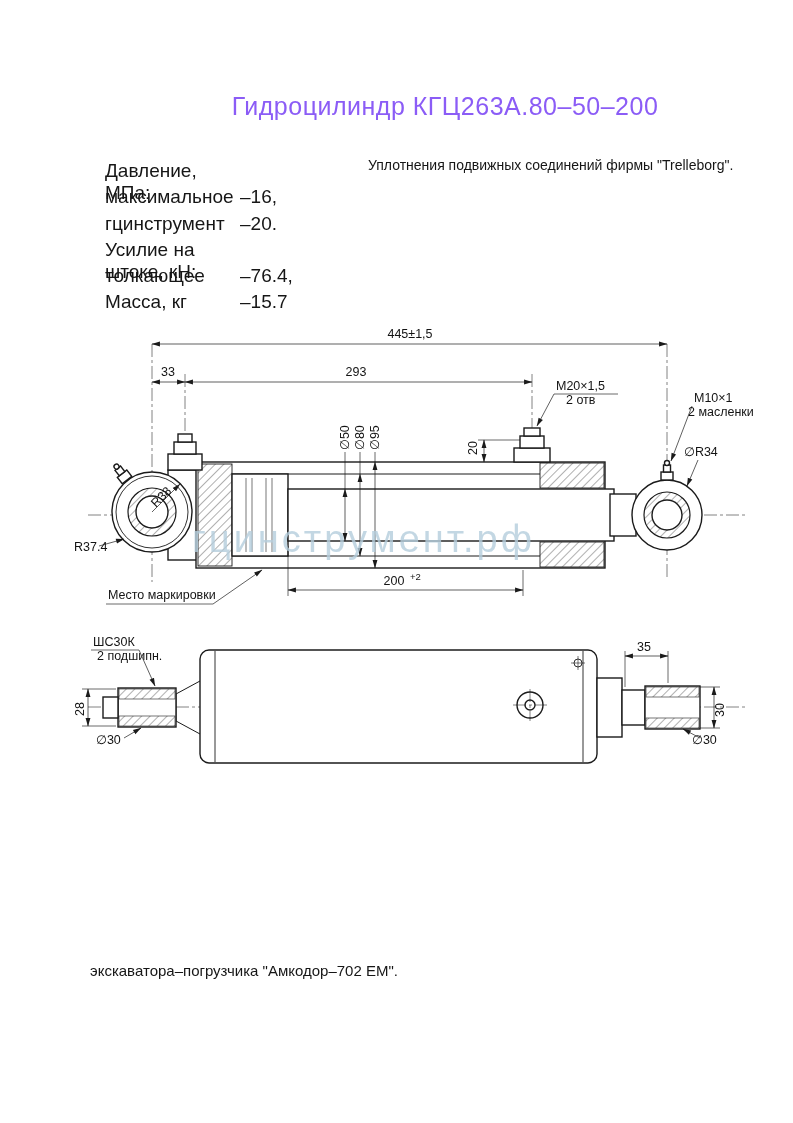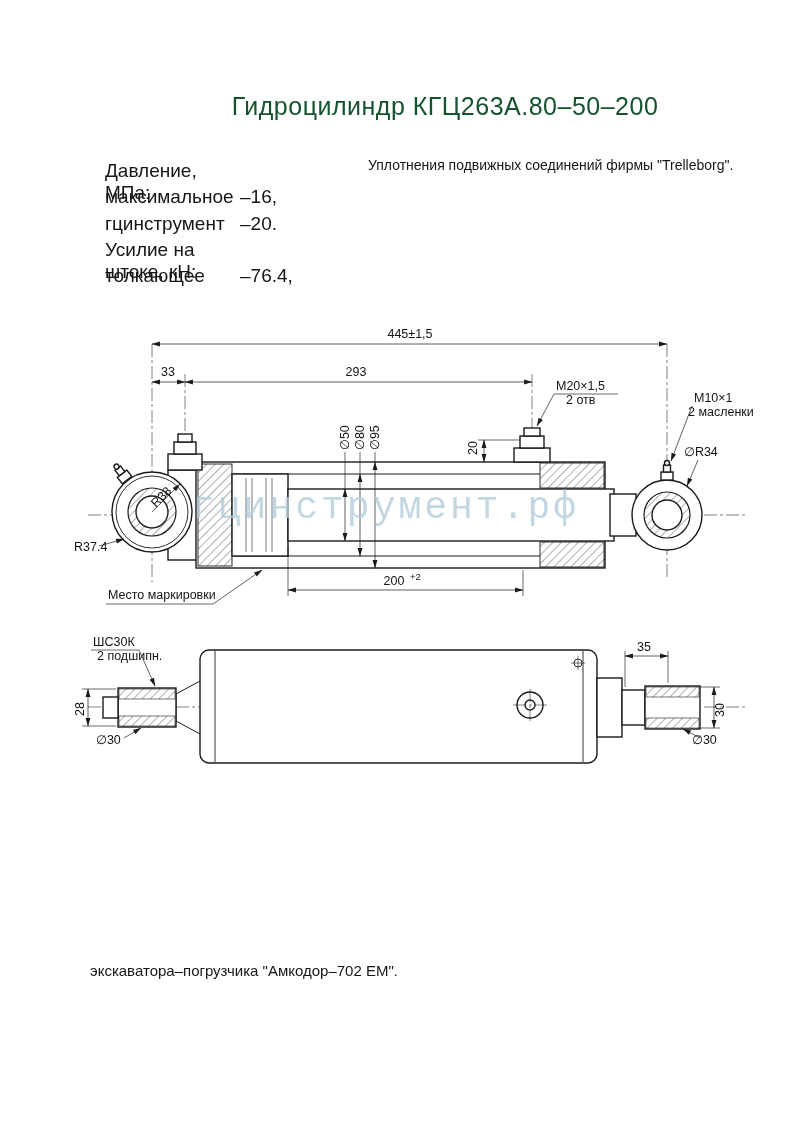--- a/index.html
+++ b/index.html
@@ -2,29 +2,29 @@
 <html><head>
 <meta charset="utf-8">
 <style>
   html,body{margin:0;padding:0;background:#e8e8e8;}
   .sheet{
     position:relative;width:793px;height:1123px;margin:0 auto;background:#ffffff;
     font-family:"Liberation Sans",sans-serif;color:#161616;overflow:hidden;
   }
   .title{
     position:absolute;top:92px;left:120px;width:650px;margin:0;
-    font-size:25px;font-weight:normal;text-align:center;letter-spacing:0.5px;color:#14532d;
+    font-size:25px;font-weight:normal;text-align:center;letter-spacing:0.5px;color:#8b5cf6;
   }
   .specs{position:absolute;top:160px;left:105px;width:250px;font-size:19px;}
   .spec-row{display:grid;grid-template-columns:135px auto;height:26.3px;align-items:baseline;}
   .notes{position:absolute;top:153px;left:368px;width:405px;font-size:14px;line-height:25px;}
   .application{position:absolute;top:958px;left:90px;width:500px;font-size:15px;line-height:26px;}
   .watermark{
-    position:absolute;top:486px;left:192px;z-index:3;
-    font-size:38px;letter-spacing:3px;color:#b5cedd;opacity:.8;white-space:nowrap;font-family:Liberation Mono, monospace;
+    position:absolute;top:518px;left:192px;z-index:3;
+    font-size:38px;letter-spacing:3px;color:#b5cedd;opacity:.8;white-space:nowrap;
   }
   svg.draw{position:absolute;top:0;left:0;z-index:1;}
   
   .ol{fill:#ffffff;stroke:#1b1b1b;stroke-width:1.4;}
   .lob{fill:none;stroke:#1b1b1b;stroke-width:1;}
   .ring{fill:none;stroke:#1b1b1b;stroke-width:0.9;}
   .thin{fill:none;stroke:#1b1b1b;stroke-width:0.6;}
   .ext{fill:none;stroke:#1b1b1b;stroke-width:0.65;}
   .dim{fill:none;stroke:#1b1b1b;stroke-width:0.7;}
   .ldr{fill:none;stroke:#1b1b1b;stroke-width:0.7;}
@@ -53,20 +53,24 @@
         <span>–20.</span>
       </div>
     <div class="spec-row">
         <span>Усилие на штоке, кН:</span>
         <span></span>
       </div>
     <div class="spec-row">
         <span>толкающее</span>
         <span>–76.4,</span>
       </div>
+    <div class="spec-row">
+        <span>Масса, кг</span>
+        <span>–15.7</span>
+      </div>
   </div>
 
   <div class="notes">
     <div>Уплотнения подвижных соединений фирмы "Trelleborg".</div>
   </div>
 
   <svg class="draw" width="793" height="1123" viewBox="0 0 793 1123">
     <defs>
       <pattern id="hatch" width="6" height="6" patternUnits="userSpaceOnUse" patternTransform="rotate(45)">
         <line x1="0" y1="0" x2="0" y2="6" stroke="#3a3a3a" stroke-width="0.8"></line>

